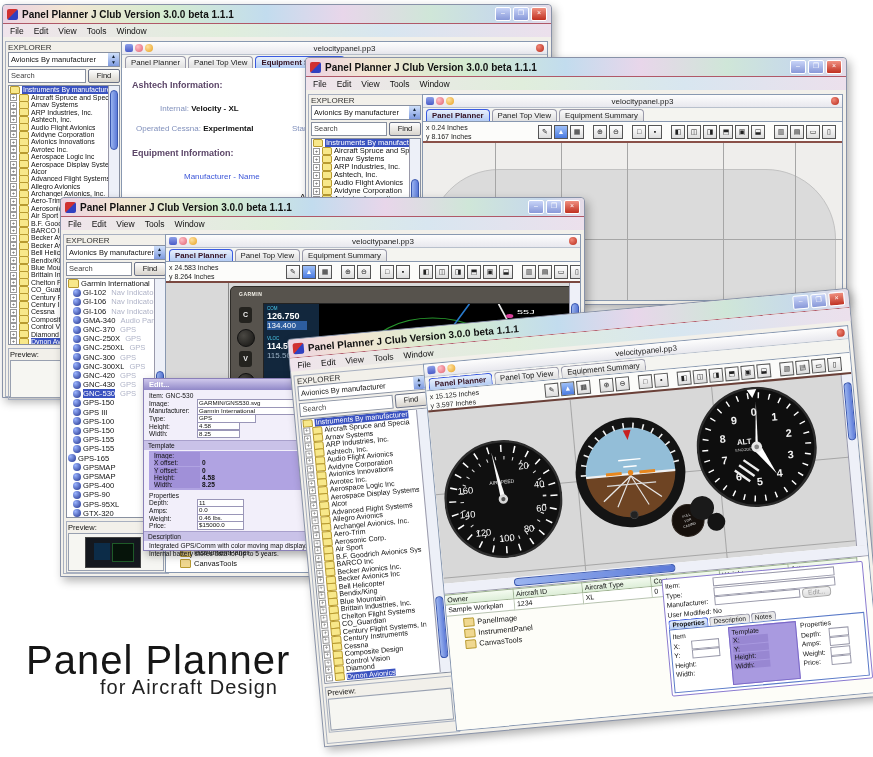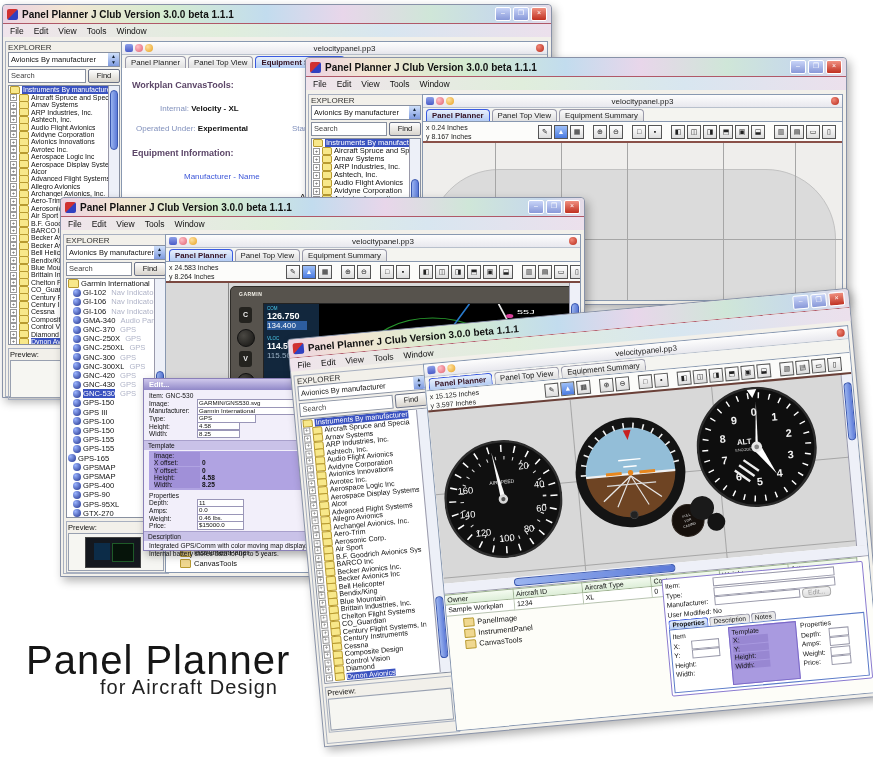--- a/index.html
+++ b/index.html
@@ -346,24 +346,24 @@
       <span class="mac orng"></span>
       <span class="dtext">velocitypanel.pp3</span>
       <span class="mac red"></span>
     </div>
     <div class="tabs">
       <span class="tab">Panel Planner</span>
       <span class="tab">Panel Top View</span>
       <span class="tab sel">Equipment Summary</span>
     </div>
     <div style="position:absolute;left:0;right:0;top:26px;bottom:0;background:#fff;font-size:8px">
-      <div style="position:absolute;left:10px;top:12px;font-weight:bold;color:#5c4668;font-size:9px">Workplan CanvasTools:</div>
+      <div style="position:absolute;left:10px;top:12px;font-weight:bold;color:#5c4668;font-size:9px">Ashtech Information:</div>
       <div style="position:absolute;left:38px;top:36px"><span style="color:#8090bc">Internal:</span> <b>Velocity - XL</b></div>
       <div style="position:absolute;left:186px;top:36px"><span style="color:#8090bc">Owner:</span> <b>Sample Workplan</b></div>
-      <div style="position:absolute;left:14px;top:56px"><span style="color:#8090bc">Operated Under:</span> <b>Experimental</b></div>
+      <div style="position:absolute;left:14px;top:56px"><span style="color:#8090bc">Operated Cessna:</span> <b>Experimental</b></div>
       <div style="position:absolute;left:170px;top:56px"><span style="color:#8090bc">Start Date:</span> <b>May28</b></div>
       <div style="position:absolute;left:10px;top:80px;font-weight:bold;color:#5c4668;font-size:9px">Equipment Information:</div>
       <div style="position:absolute;left:62px;top:104px;color:#3c56d8">Manufacturer - Name</div>
       <div style="position:absolute;left:10px;top:128px">IFR, Inc. - IFR-20</div>
       <div style="position:absolute;left:178px;top:124px;width:58px;line-height:9px">Airspeed Indicator</div>
       <div style="position:absolute;left:10px;top:152px">IFR, Inc. - IFR-462</div>
       <div style="position:absolute;left:178px;top:152px;width:58px;line-height:9px">Altimeter</div>
       <div style="position:absolute;left:10px;top:176px">Sigma-Tek, Inc. - 5000M-1</div>
       <div style="position:absolute;left:178px;top:172px;width:58px;line-height:9px">Attitude Indicator</div>
     </div>
@@ -722,21 +722,21 @@
               <span class="lbl">GPS-90</span>
               <span class="sfx"></span>
             </div>
             <div class="trow" style="height:9.2px;padding-left:6px">
               <span class="sphere"></span>
               <span class="lbl">GPS-95XL</span>
               <span class="sfx"></span>
             </div>
             <div class="trow" style="height:9.2px;padding-left:6px">
               <span class="sphere"></span>
-              <span class="lbl">GTX-270</span>
+              <span class="lbl">GTX-320</span>
               <span class="sfx"></span>
             </div>
           </div>
       </div>
       <div class="sb">
           <div class="sbt" style="top:92px;height:74px"></div>
         </div>
     </div>
     <div class="prev">
       <span>Preview:</span>

